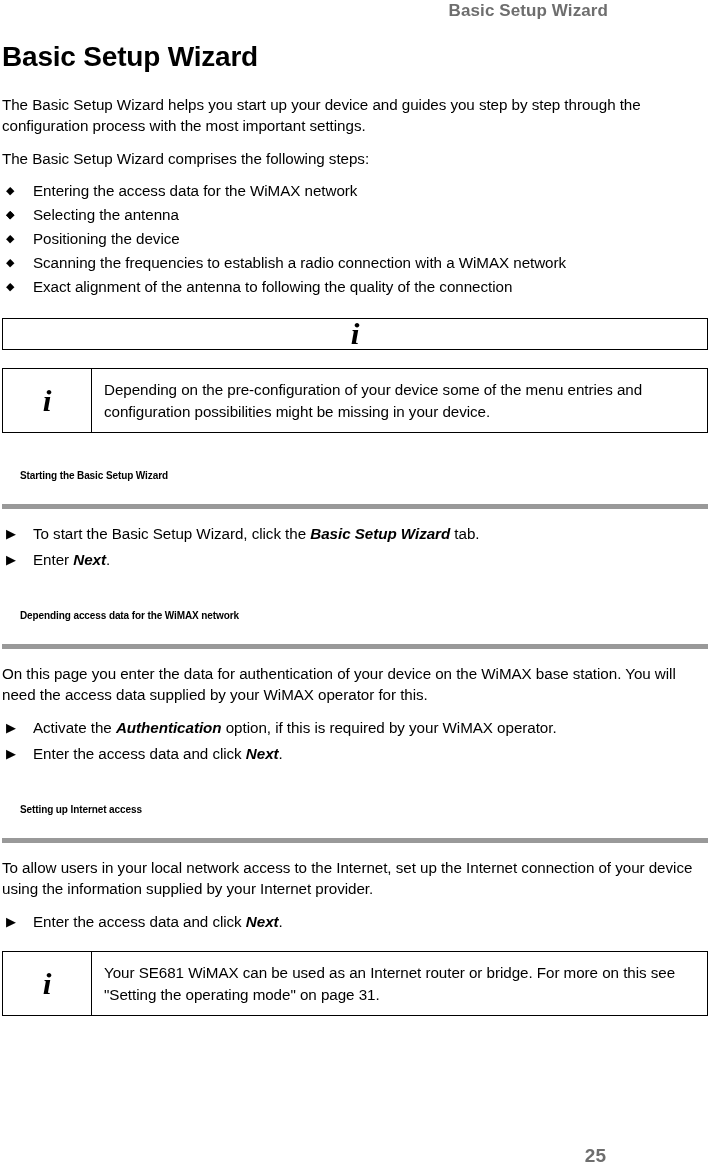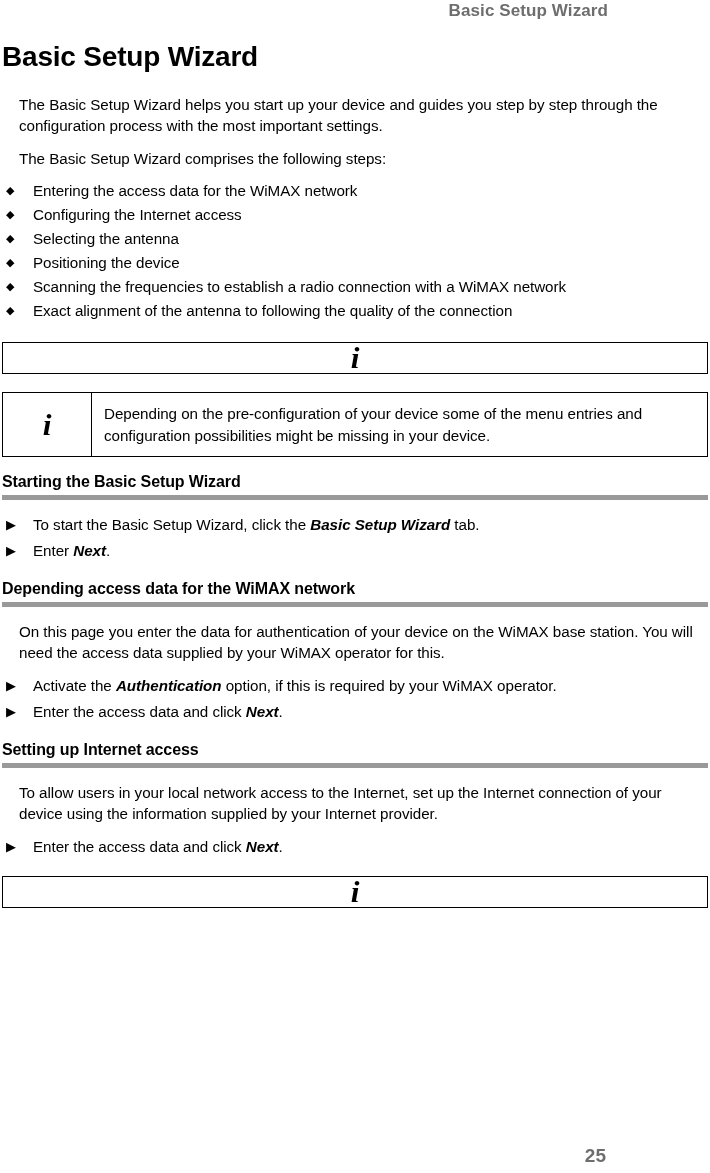--- a/index.html
+++ b/index.html
@@ -48,21 +48,21 @@
     font-size: 28px;
     font-weight: bold;
     margin: 0 0 20px 0;
     line-height: 34px;
     letter-spacing: -0.2px;
   }
 
   p.body-text {
     font-size: 15.2px;
     line-height: 21px;
-    margin: 0 0 12px 17px;
+    margin: 0 0 12px 0;
     letter-spacing: -0.05px;
   }
   p.body-text.tight {
     margin-bottom: 11px;
   }
 
   
   ul.bullets {
     list-style: none;
     margin: 0;
@@ -137,23 +137,23 @@
     display: table-cell;
     vertical-align: middle;
     padding: 10px 8px 10px 12px;
     font-size: 15.2px;
     line-height: 21.5px;
     letter-spacing: -0.05px;
   }
 
   
   h2.section-heading {
-    font-size: 16px;
-    font-weight: bold;
-    margin: 0;
+    font-size: 10px;
+    font-weight: bold;
+    margin: 18px;
     line-height: 21px;
     letter-spacing: -0.1px;
   }
   .heading-rule {
     height: 5px;
     background: #999999;
     margin: 3px 0 14px 0;
     width: 706px;
   }
 
@@ -190,21 +190,20 @@
 
     <p class="body-text tight">The Basic Setup Wizard comprises the following steps:</p>
 
     <ul class="bullets">
       <li>
         <span class="bullet-glyph">◆</span>
         <span>Entering the access data for the WiMAX network</span>
       </li>
       <li>
         <span class="bullet-glyph">◆</span>
-        <span>Configuring the Internet access</span>
       </li>
       <li>
         <span class="bullet-glyph">◆</span>
         <span>Selecting the antenna</span>
       </li>
       <li>
         <span class="bullet-glyph">◆</span>
         <span>Positioning the device</span>
       </li>
       <li>
@@ -281,19 +280,20 @@
         <span>Enter the access data and click </span><span class="bi">Next</span><span>.</span>
       </li>
     </ul>
 
     <div class="sp-14"></div>
 
     <div class="note-box">
       <div class="note-icon-cell">
         <span class="note-icon">i</span>
       </div>
+      <div class="note-body-cell">Your SE681 WiMAX can be used as an Internet router or bridge. For more on this see "Setting the operating mode" on page 31.</div>
     </div>
 
   </div>
 
   <div class="page-number">25</div>
 
 </div>
 
 </body></html>

